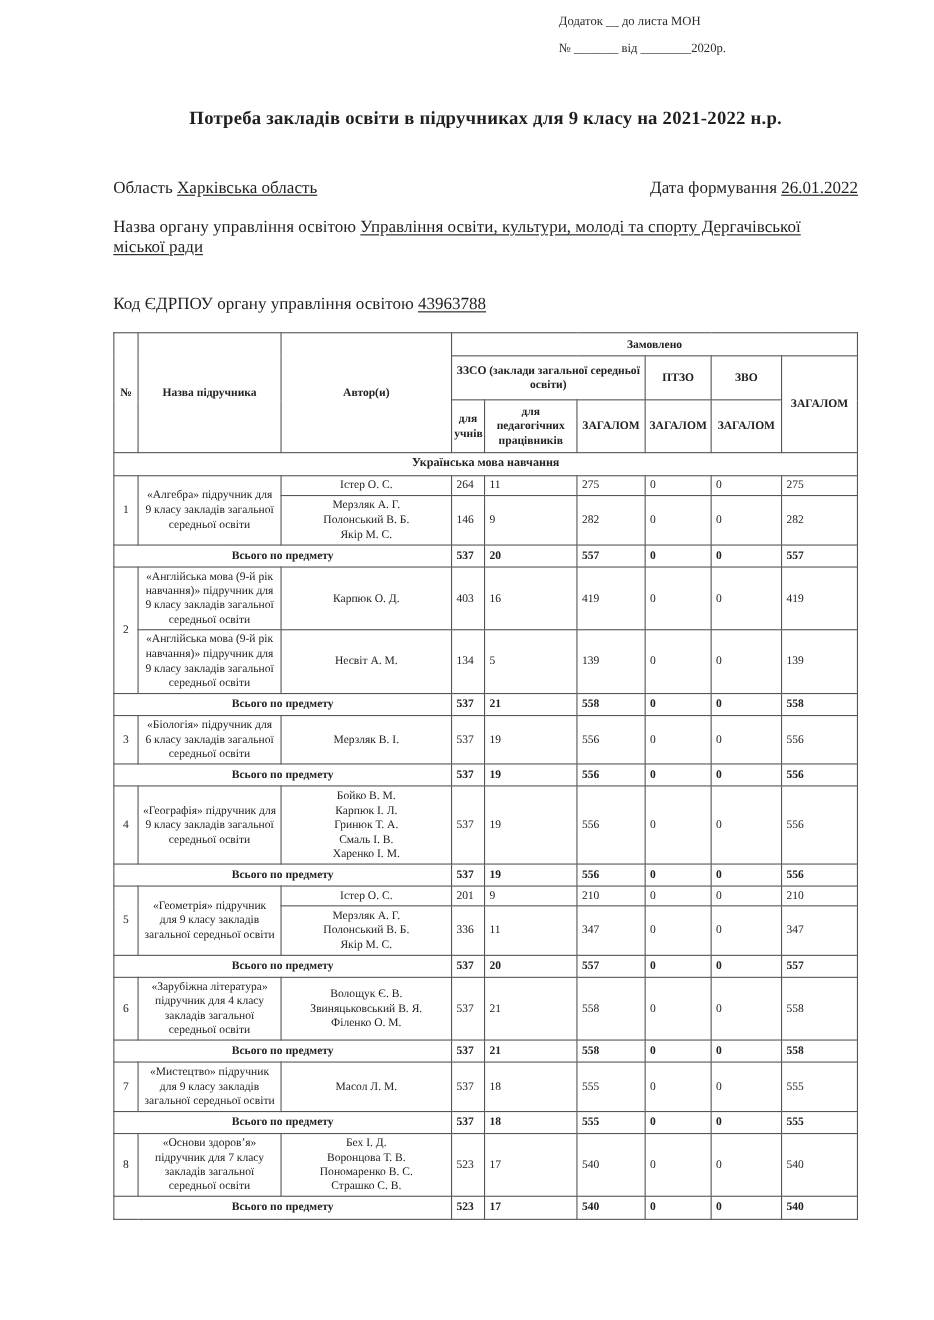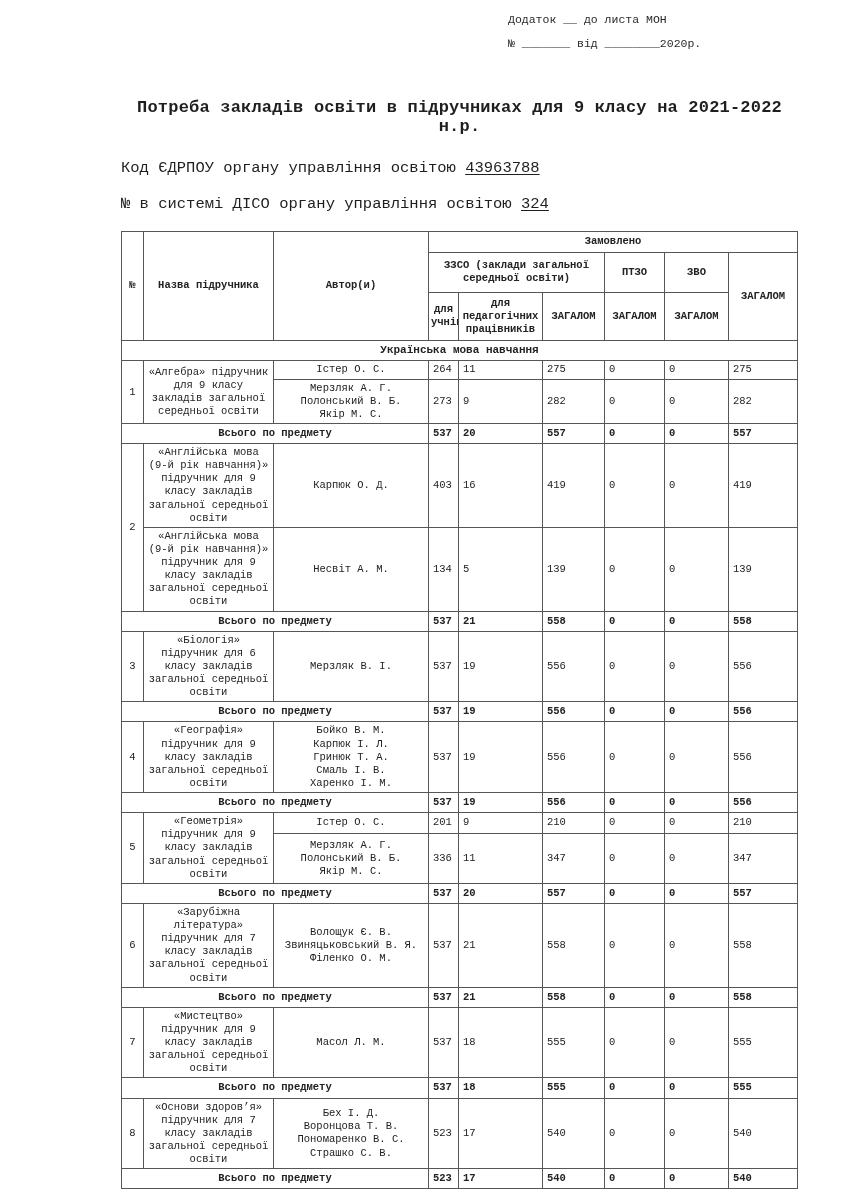--- a/index.html
+++ b/index.html
@@ -2,57 +2,57 @@
 <html><head>
 <meta charset="utf-8">
 <style>
   * { margin: 0; padding: 0; box-sizing: border-box; }
   body { background: #ffffff; }
   .page {
     position: relative;
     width: 849px;
     height: 1200px;
     background: #ffffff;
-    font-family: Liberation Mono, monospace;
+    font-family: Liberation Serif, serif;
     color: #1f1f1f;
     overflow: hidden;
   }
   .corner {
     position: absolute;
     left: 508px;
     top: 14px;
     font-size: 11.5px;
     line-height: 1.1;
     color: #2a2a2a;
   }
   .corner .line2 { margin-top: 11px; }
   .content {
     position: absolute;
-    left: 121px;
+    left: 103px;
     top: 0;
     width: 677px;
   }
   .doc-title {
     margin-top: 98px;
     text-align: center;
     font-size: 17px;
     font-weight: bold;
     letter-spacing: 0.2px;
   }
   .field-line {
     font-size: 15.5px;
     line-height: 1.12;
   }
   .row-flex {
     display: flex;
     justify-content: space-between;
     margin-top: 44px;
   }
   .p-authority { margin-top: 19px; width: 660px; }
-  .p-edrpou   { margin-top: 24px; }
+  .p-edrpou   { margin-top: 35px; }
   .p-diso     { margin-top: 19px; }
   .u { text-decoration: underline; text-underline-offset: 2px; }
   .tbl-wrap { margin-top: 17px; }
   table {
     border-collapse: collapse;
     table-layout: fixed;
     width: 676px;
     font-size: 10.5px;
     line-height: 1.25;
     color: #222222;
@@ -92,31 +92,41 @@
 
   <div class="corner">
     <div class="line1">Додаток __ до листа МОН</div>
     <div class="line2">№ _______ від ________2020р.</div>
   </div>
 
   <div class="content">
 
     <div class="doc-title">Потреба закладів освіти в підручниках для 9 класу на 2021-2022 н.р.</div>
 
-
+    <div class="row-flex">
+      <div class="field-line">
+        <span>Область</span>
+        <span class="u">Харківська область</span>
+      </div>
+      <div class="field-line">
+        <span>Дата формування</span>
+        <span class="u">26.01.2022</span>
+      </div>
+    </div>
+
+    <div class="field-line p-authority">
+      <span>Назва органу управління освітою</span>
+      <span class="u">Управління освіти, культури, молоді та спорту Дергачівської міської ради</span>
+    </div>
 
     <div class="field-line p-edrpou">
       <span>Код ЄДРПОУ органу управління освітою</span>
       <span class="u">43963788</span>
     </div>
 
-    <div class="field-line p-diso">
-      <span>№ в системі ДІСО органу управління освітою</span>
-      <span class="u">324</span>
-    </div>
 
     <div class="tbl-wrap">
       <table>
         <colgroup>
           <col style="width:22px">
             <col style="width:130px">
             <col style="width:155px">
           <col style="width:30px">
             <col style="width:84px">
             <col style="width:62px">
@@ -157,21 +167,21 @@
               <td class="val">11</td>
               <td class="val">275</td>
               <td class="val">0</td>
               <td class="val">0</td>
               <td class="val">275</td>
             </tr>
             <tr class="book-row">
               <td class="auth">Мерзляк А. Г.
 Полонський В. Б.
 Якір М. С.</td>
-              <td class="val">273</td>
+              <td class="val">146</td>
               <td class="val">9</td>
               <td class="val">282</td>
               <td class="val">0</td>
               <td class="val">0</td>
               <td class="val">282</td>
             </tr>
             <tr class="total-row">
               <td class="tlabel" colspan="3">Всього по предмету</td>
               <td class="val">537</td>
               <td class="val">20</td>
@@ -280,21 +290,21 @@
               <td class="tlabel" colspan="3">Всього по предмету</td>
               <td class="val">537</td>
               <td class="val">20</td>
               <td class="val">557</td>
               <td class="val">0</td>
               <td class="val">0</td>
               <td class="val">557</td>
             </tr>
             <tr class="book-row">
               <td class="num" rowspan="1">6</td>
-              <td class="btitle" rowspan="1">«Зарубіжна література» підручник для 7 класу закладів загальної середньої освіти</td>
+              <td class="btitle" rowspan="1">«Зарубіжна література» підручник для 4 класу закладів загальної середньої освіти</td>
               <td class="auth">Волощук Є. В.
 Звиняцьковський В. Я.
 Філенко О. М.</td>
               <td class="val">537</td>
               <td class="val">21</td>
               <td class="val">558</td>
               <td class="val">0</td>
               <td class="val">0</td>
               <td class="val">558</td>
             </tr>

